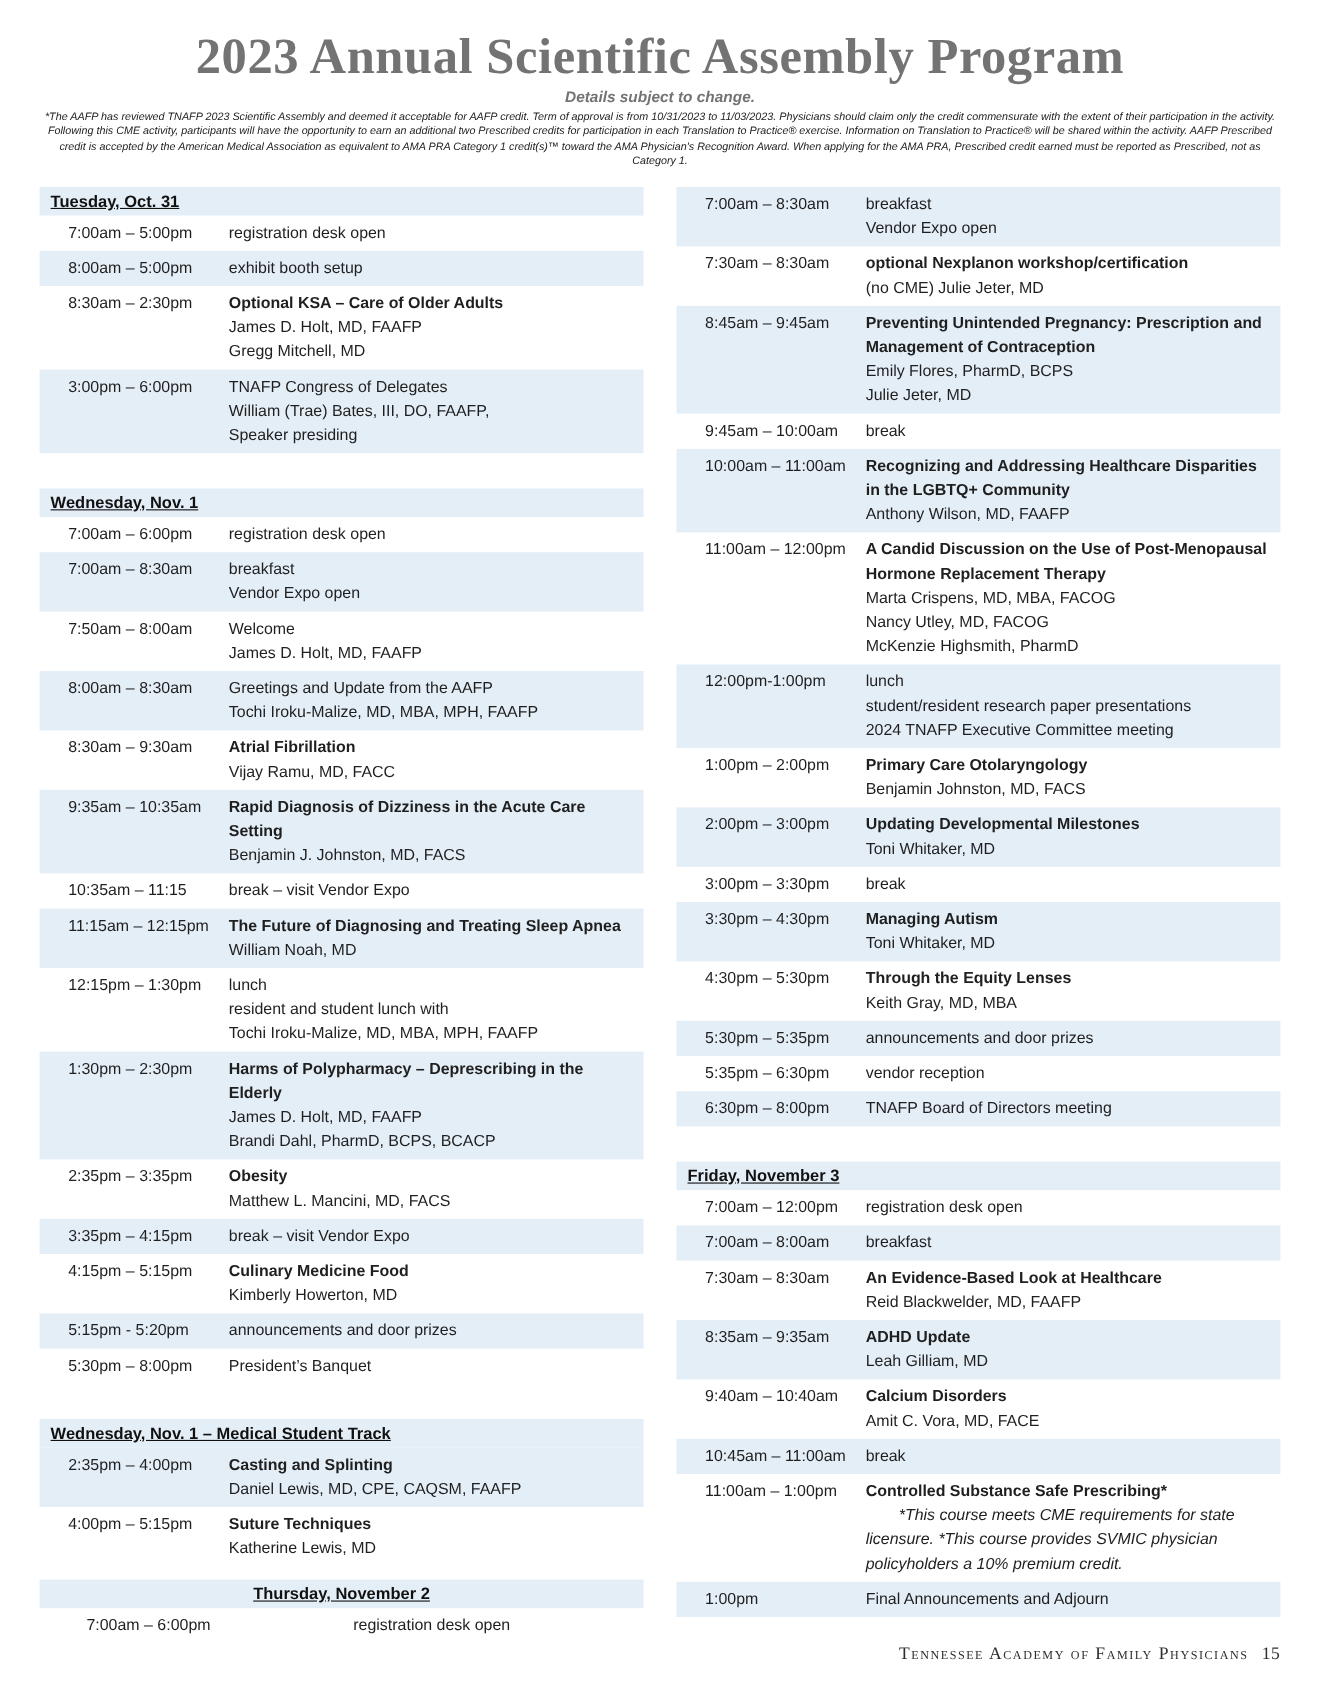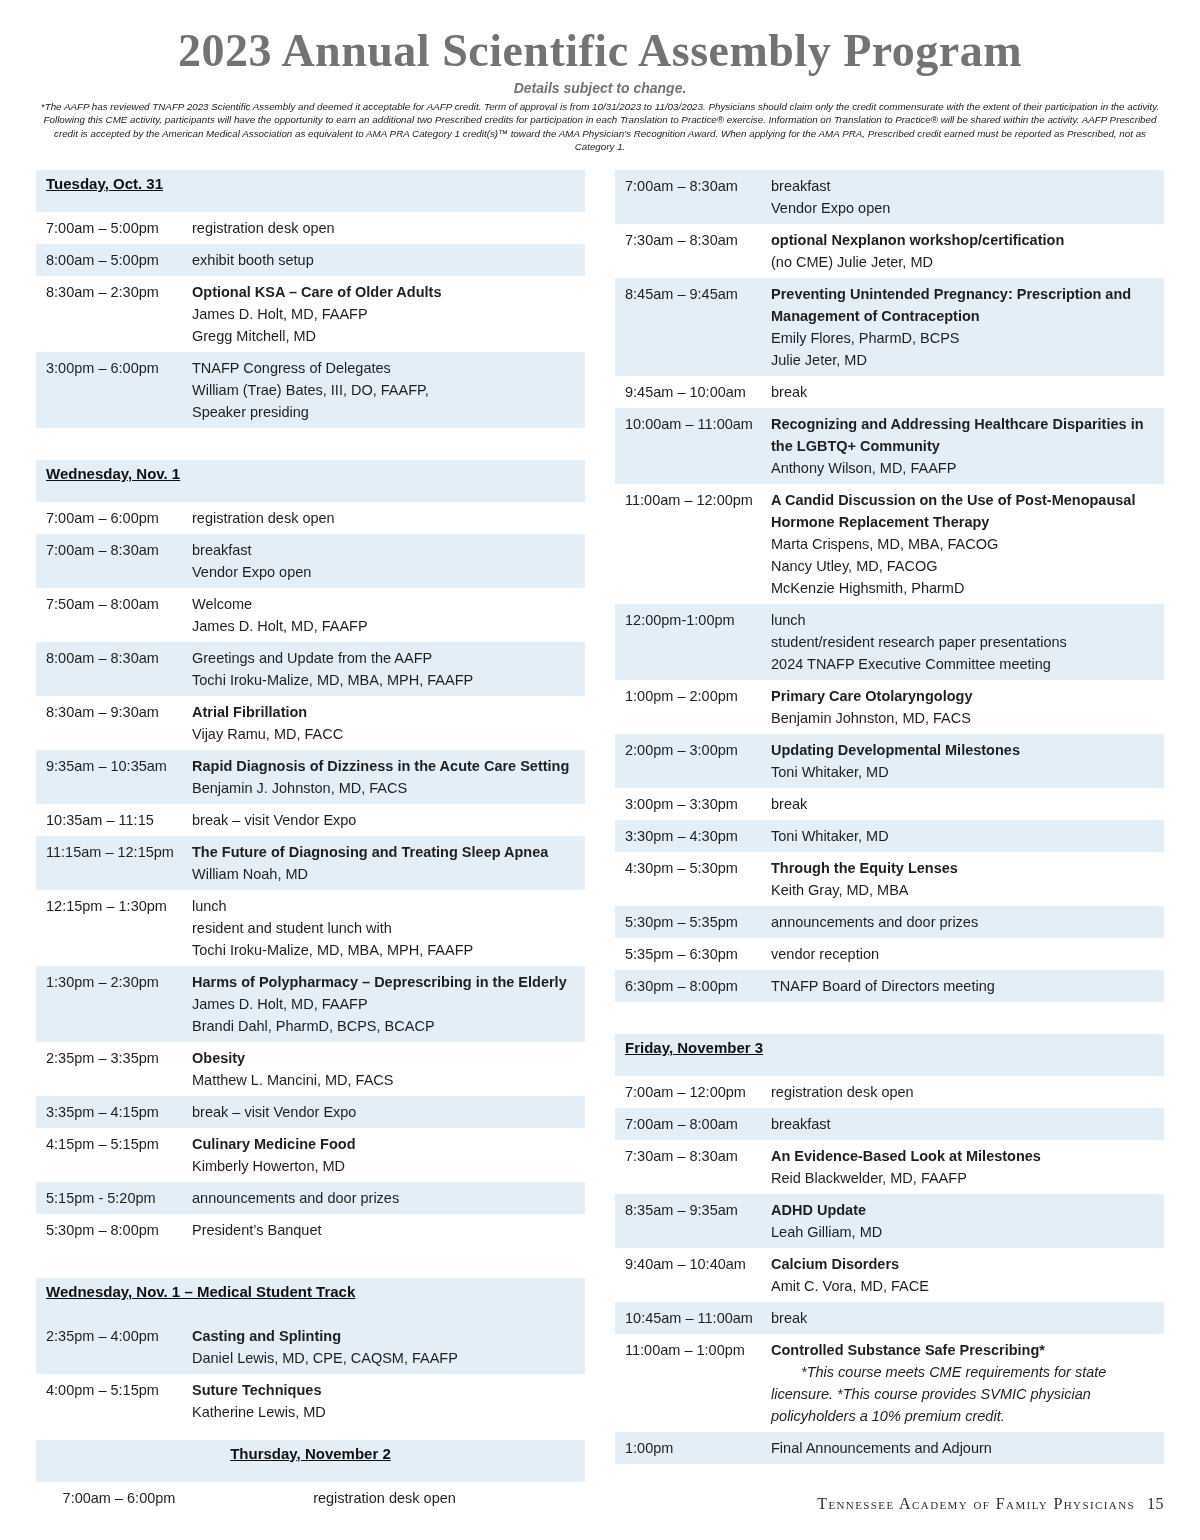--- a/index.html
+++ b/index.html
@@ -42,28 +42,28 @@
 
   .columns { display:flex; gap:30px; margin-top:16px; align-items:flex-start; }
   .col { flex:1 1 0; min-width:0; }
 
   .sched-section { margin-top:32px; }
   .sched-section:first-child { margin-top:0; }
   .sched-section.tight { margin-top:12px;text-align:center; }
 
   .sec-header {
     background:var(--row-shade, #e4eef7);
-    padding:5px 10px 20px 10px;
+    padding:5px 10px 4px 10px;
     font-size:15px;
     font-weight:700;
     color:#111111;
   }
   .sec-header-text { text-decoration:underline; }
 
-  .row { display:flex; padding:5px 0 5px 0; }
+  .row { display:flex; padding:5px 0 5px 16px; }
   .row.shaded { background:var(--row-shade, #e4eef7); }
   .time {
     flex:0 0 156px;
     width:156px;
     padding-left:10px;
     font-size:14.5px;
     line-height:22px;
     white-space:nowrap;
   }
   .desc {
@@ -336,20 +336,21 @@
           </div>
           <div class="row">
             <div class="time">3:00pm – 3:30pm</div>
             <div class="desc">
               <div class="line">break</div>
             </div>
           </div>
           <div class="row shaded">
             <div class="time">3:30pm – 4:30pm</div>
             <div class="desc">
+              <div class="line bold">Managing Autism</div>
               <div class="line">Toni Whitaker, MD</div>
             </div>
           </div>
           <div class="row">
             <div class="time">4:30pm – 5:30pm</div>
             <div class="desc">
               <div class="line bold">Through the Equity Lenses</div>
               <div class="line">Keith Gray, MD, MBA</div>
             </div>
           </div>
@@ -382,21 +383,21 @@
           </div>
           <div class="row shaded">
             <div class="time">7:00am – 8:00am</div>
             <div class="desc">
               <div class="line">breakfast</div>
             </div>
           </div>
           <div class="row">
             <div class="time">7:30am – 8:30am</div>
             <div class="desc">
-              <div class="line bold">An Evidence-Based Look at Milestones</div>
+              <div class="line bold">An Evidence-Based Look at Healthcare</div>
               <div class="line">Reid Blackwelder, MD, FAAFP</div>
             </div>
           </div>
           <div class="row shaded">
             <div class="time">8:35am – 9:35am</div>
             <div class="desc">
               <div class="line bold">ADHD Update</div>
               <div class="line">Leah Gilliam, MD</div>
             </div>
           </div>

